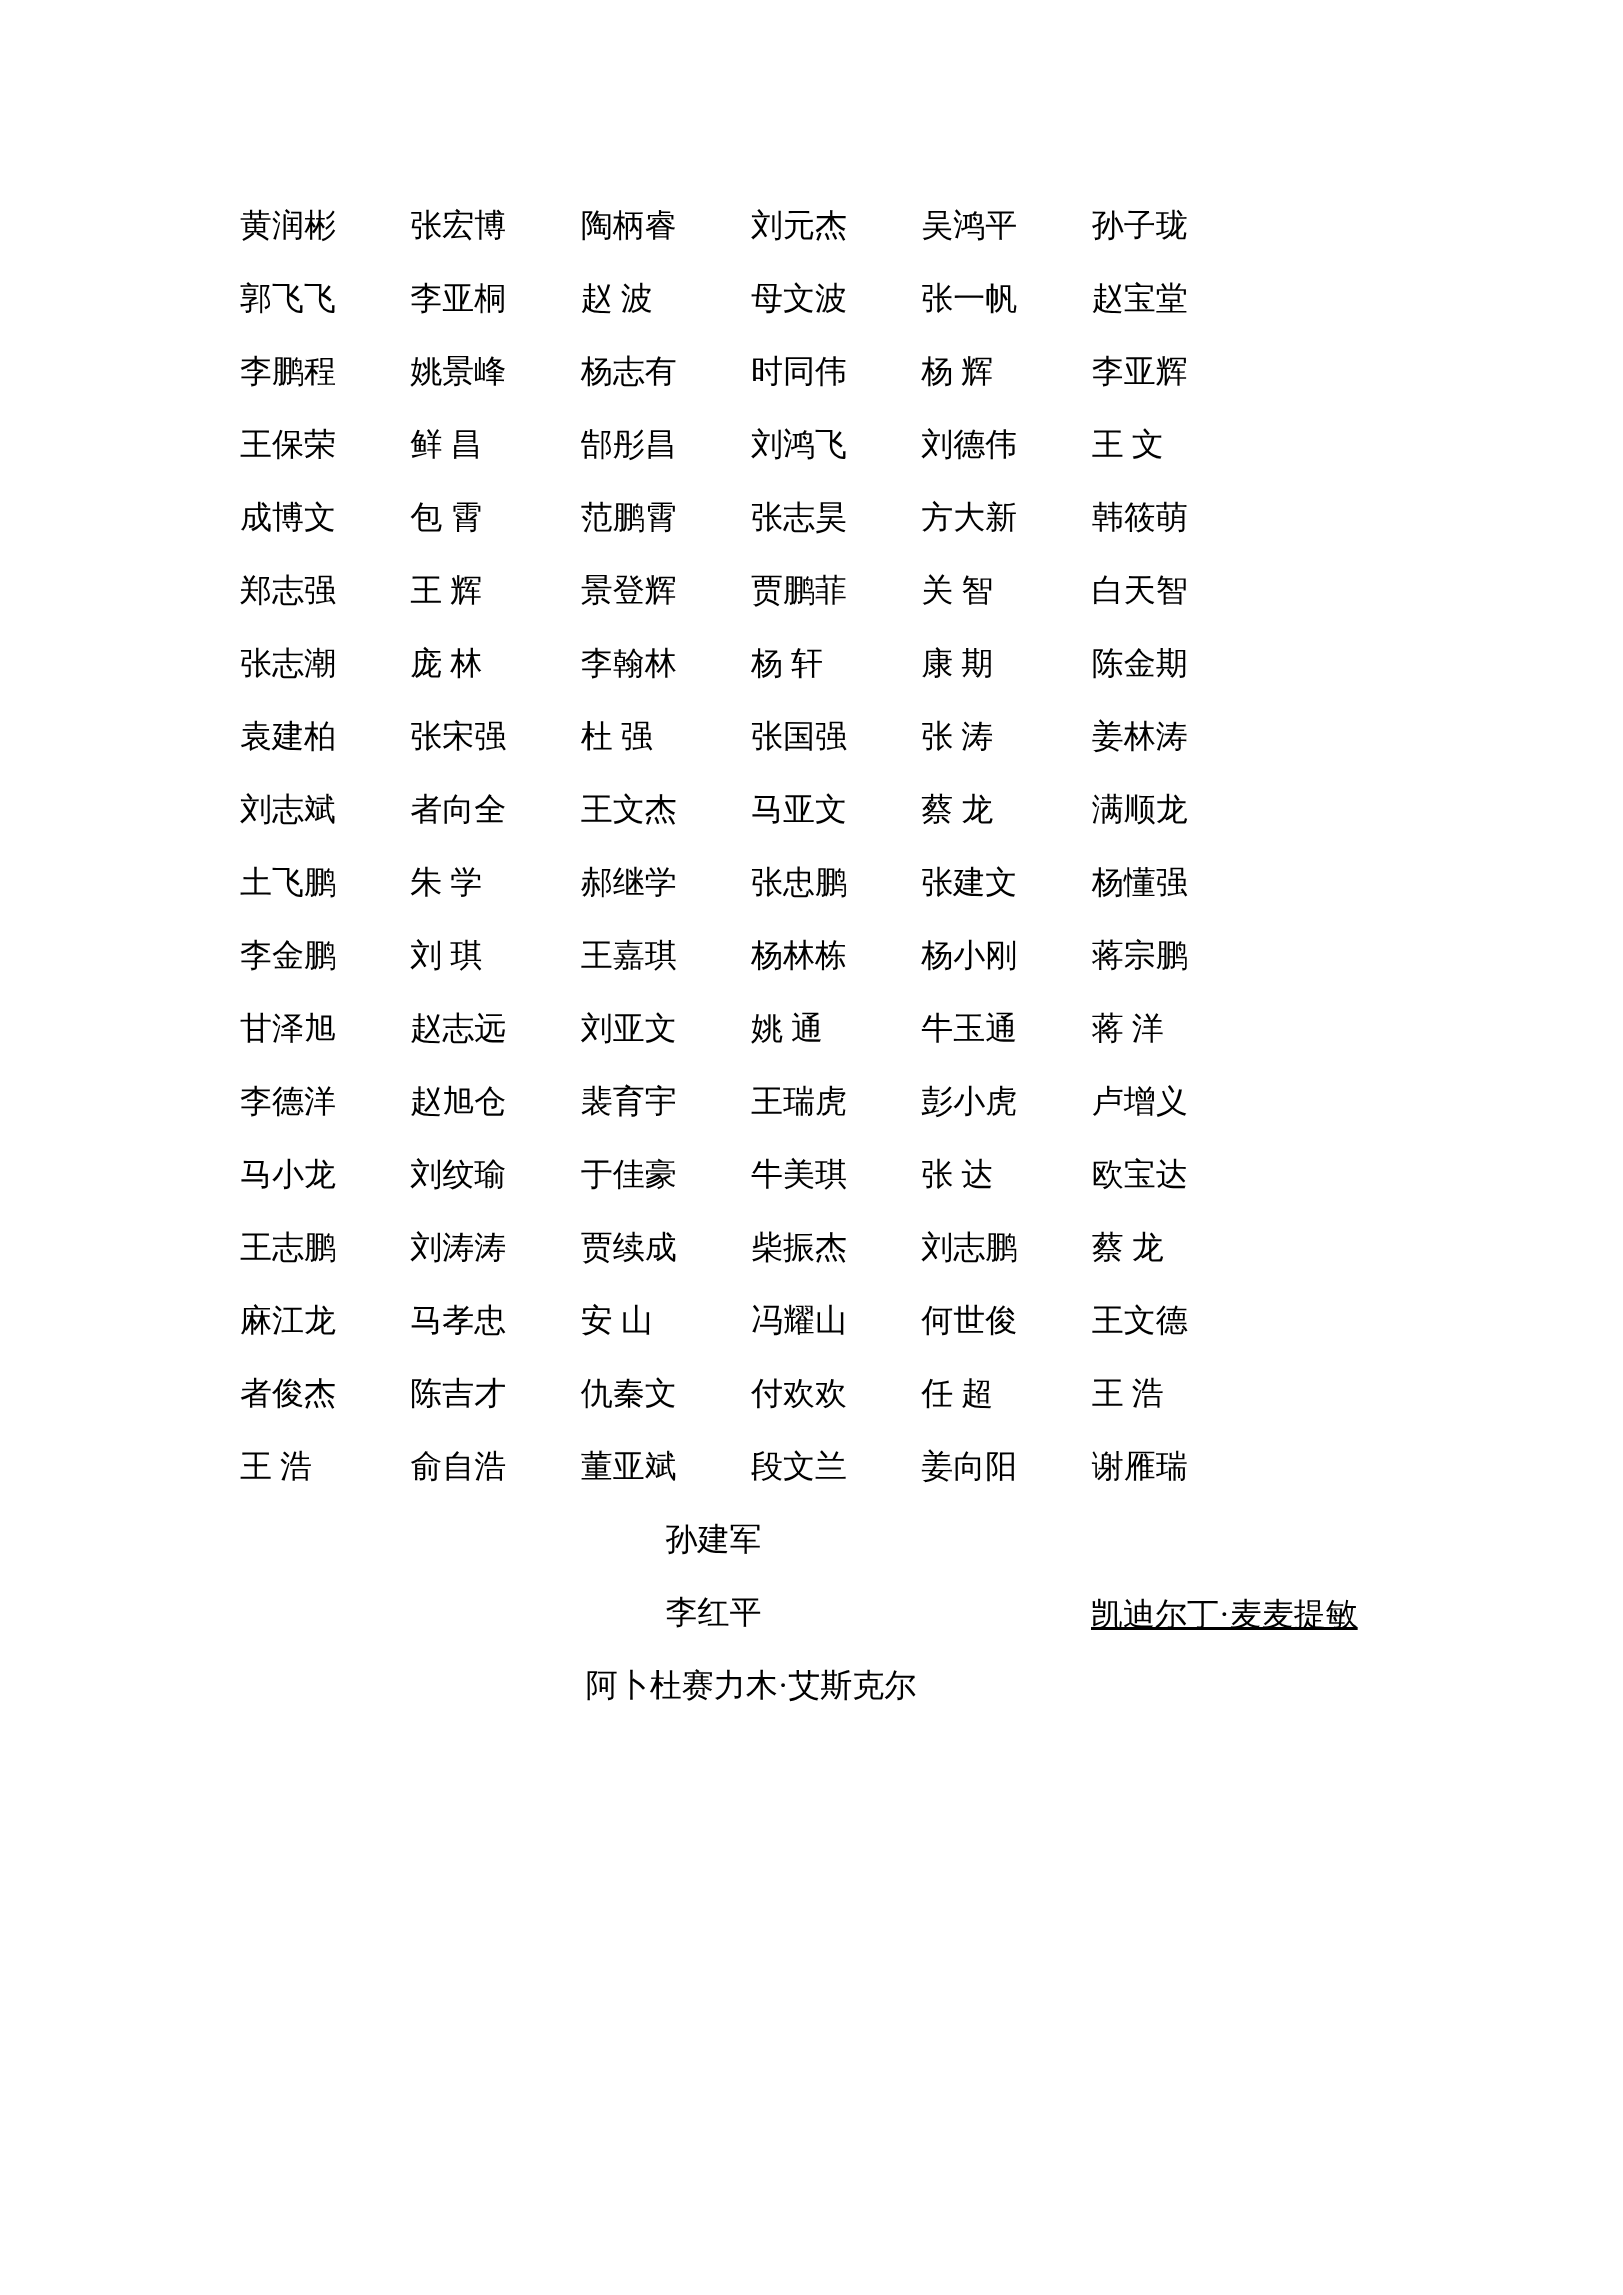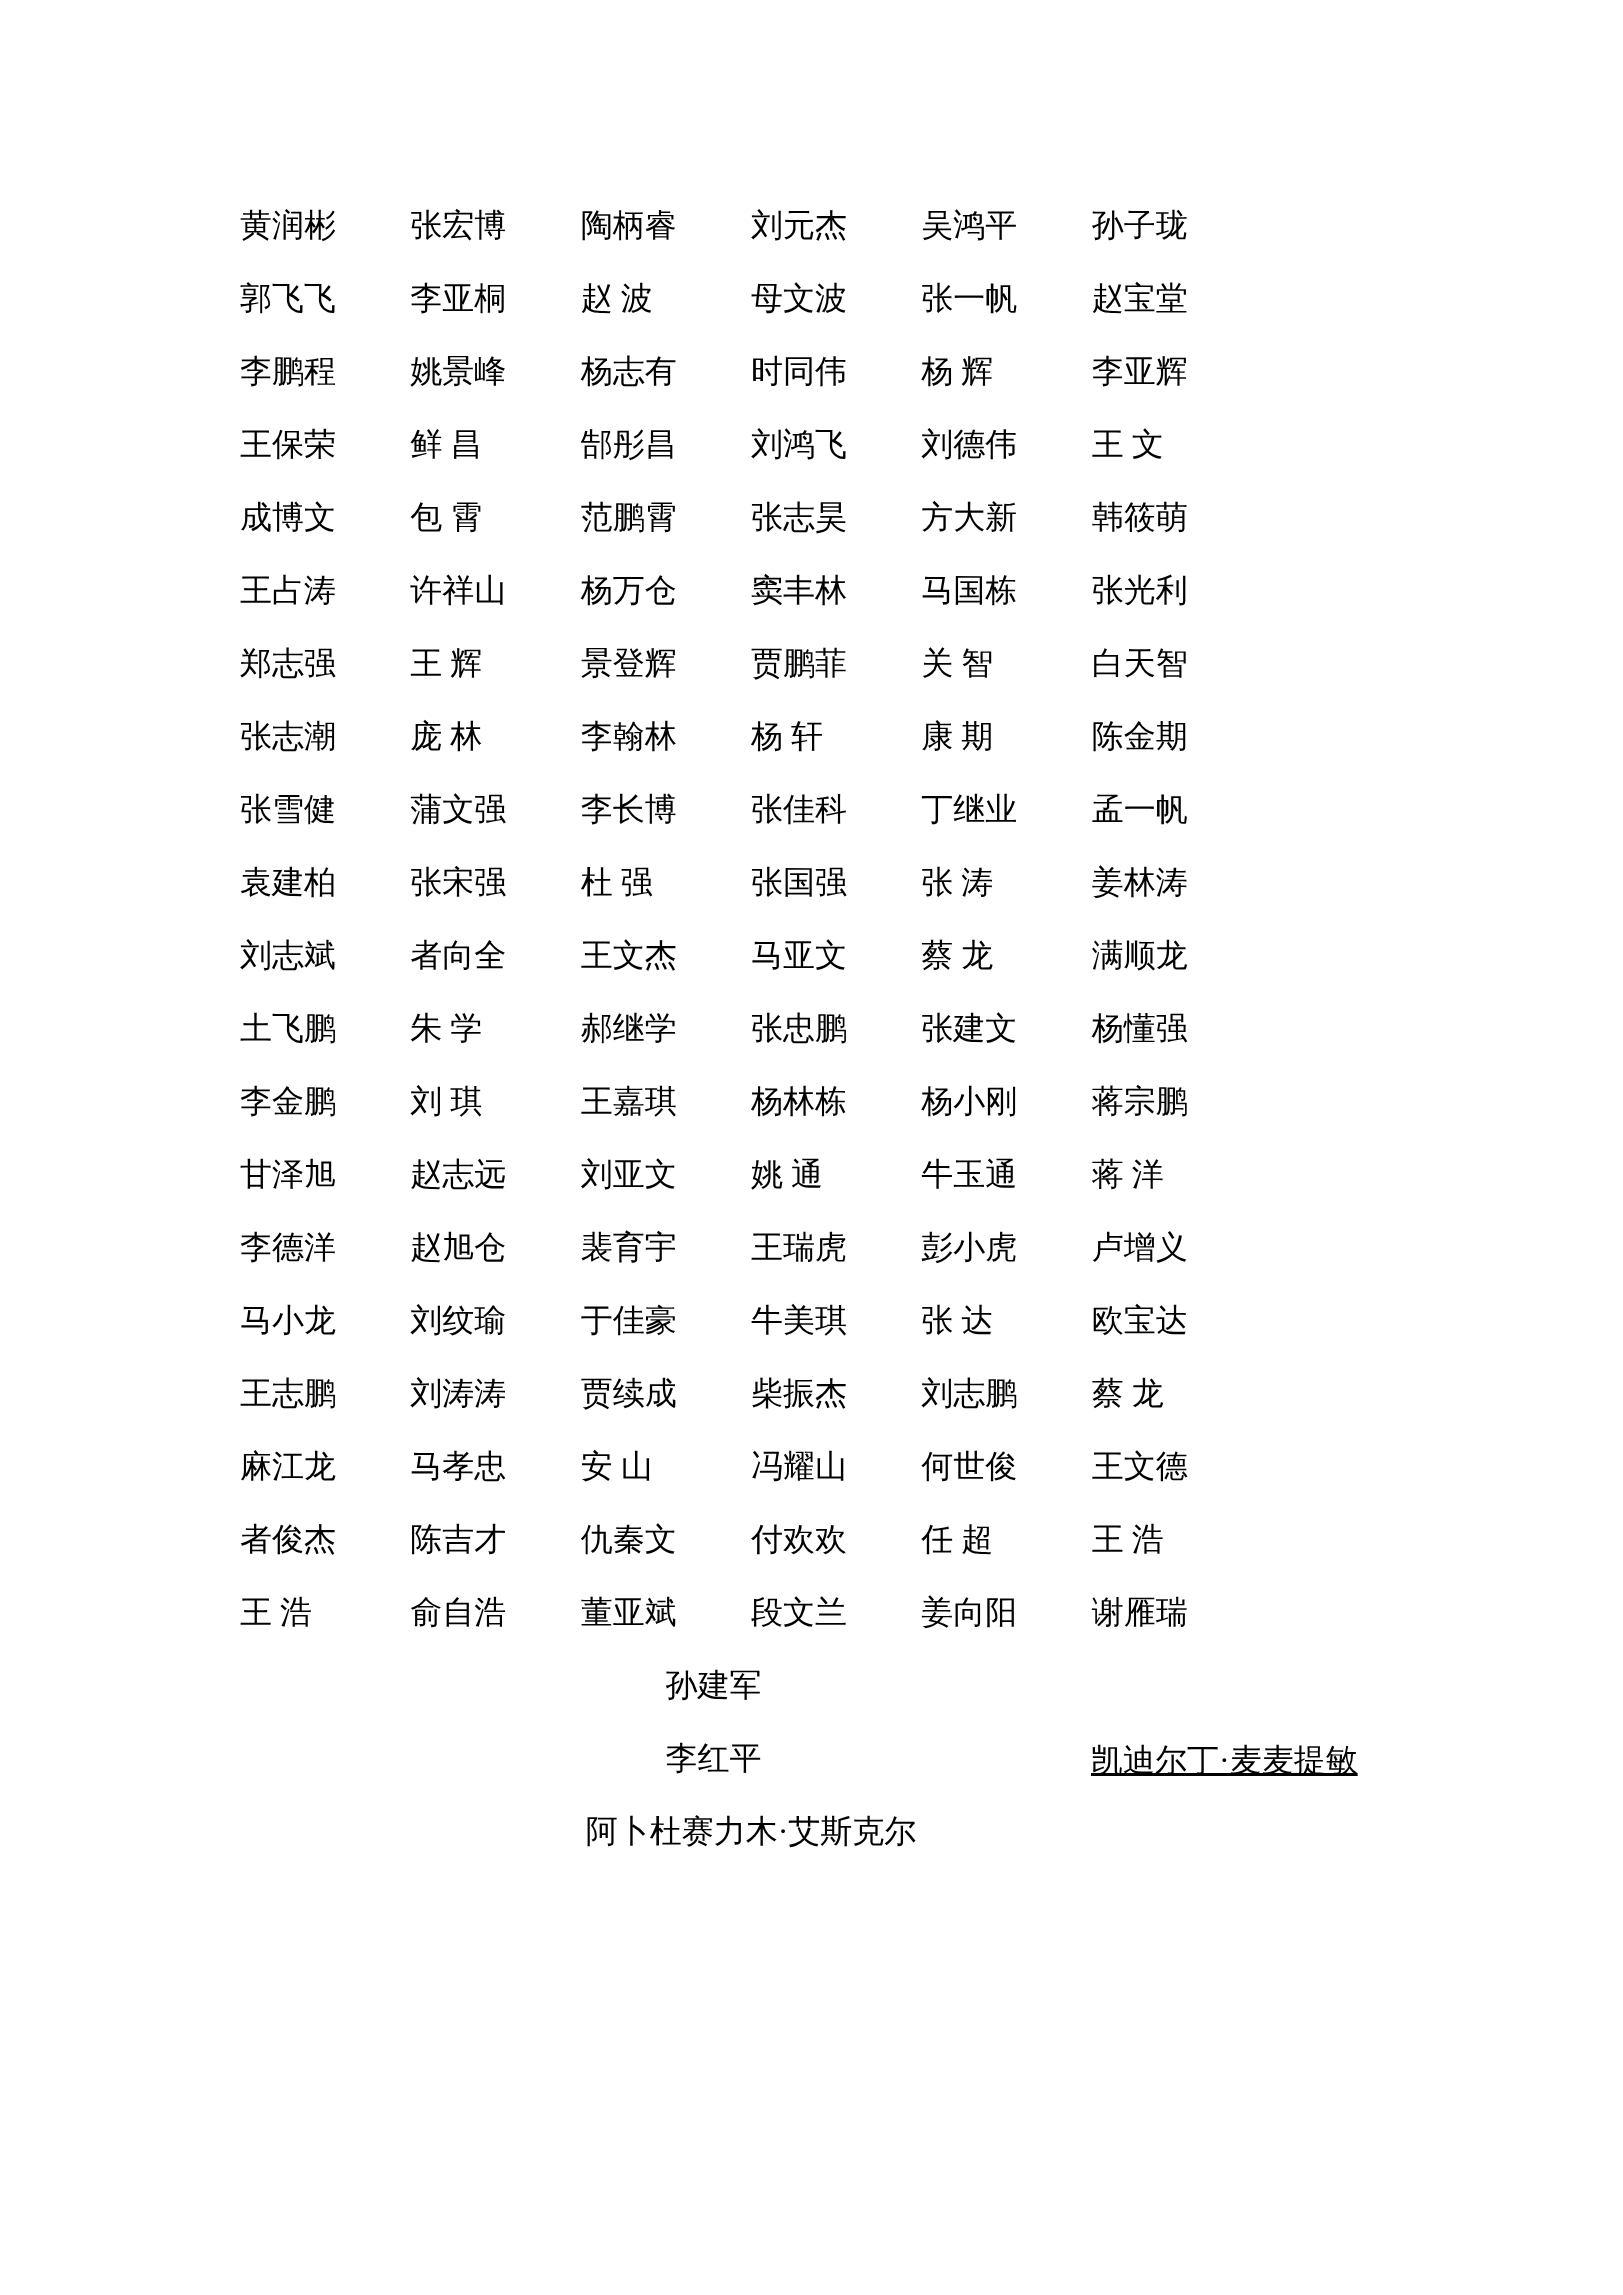--- a/index.html
+++ b/index.html
@@ -104,52 +104,36 @@
       </div>
       <div class="name-row">
         <div class="name-cell">成博文</div>
         <div class="name-cell">包 霄</div>
         <div class="name-cell">范鹏霄</div>
         <div class="name-cell">张志昊</div>
         <div class="name-cell">方大新</div>
         <div class="name-cell">韩筱萌</div>
       </div>
       <div class="name-row">
-        <div class="name-cell">王占涛</div>
-        <div class="name-cell">许祥山</div>
-        <div class="name-cell">杨万仓</div>
-        <div class="name-cell">窦丰林</div>
-        <div class="name-cell">马国栋</div>
-        <div class="name-cell">张光利</div>
-      </div>
-      <div class="name-row">
         <div class="name-cell">郑志强</div>
         <div class="name-cell">王 辉</div>
         <div class="name-cell">景登辉</div>
         <div class="name-cell">贾鹏菲</div>
         <div class="name-cell">关 智</div>
         <div class="name-cell">白天智</div>
       </div>
       <div class="name-row">
         <div class="name-cell">张志潮</div>
         <div class="name-cell">庞 林</div>
         <div class="name-cell">李翰林</div>
         <div class="name-cell">杨 轩</div>
         <div class="name-cell">康 期</div>
         <div class="name-cell">陈金期</div>
       </div>
       <div class="name-row">
-        <div class="name-cell">张雪健</div>
-        <div class="name-cell">蒲文强</div>
-        <div class="name-cell">李长博</div>
-        <div class="name-cell">张佳科</div>
-        <div class="name-cell">丁继业</div>
-        <div class="name-cell">孟一帆</div>
-      </div>
-      <div class="name-row">
         <div class="name-cell">袁建柏</div>
         <div class="name-cell">张宋强</div>
         <div class="name-cell">杜 强</div>
         <div class="name-cell">张国强</div>
         <div class="name-cell">张 涛</div>
         <div class="name-cell">姜林涛</div>
       </div>
       <div class="name-row">
         <div class="name-cell">刘志斌</div>
         <div class="name-cell">者向全</div>

